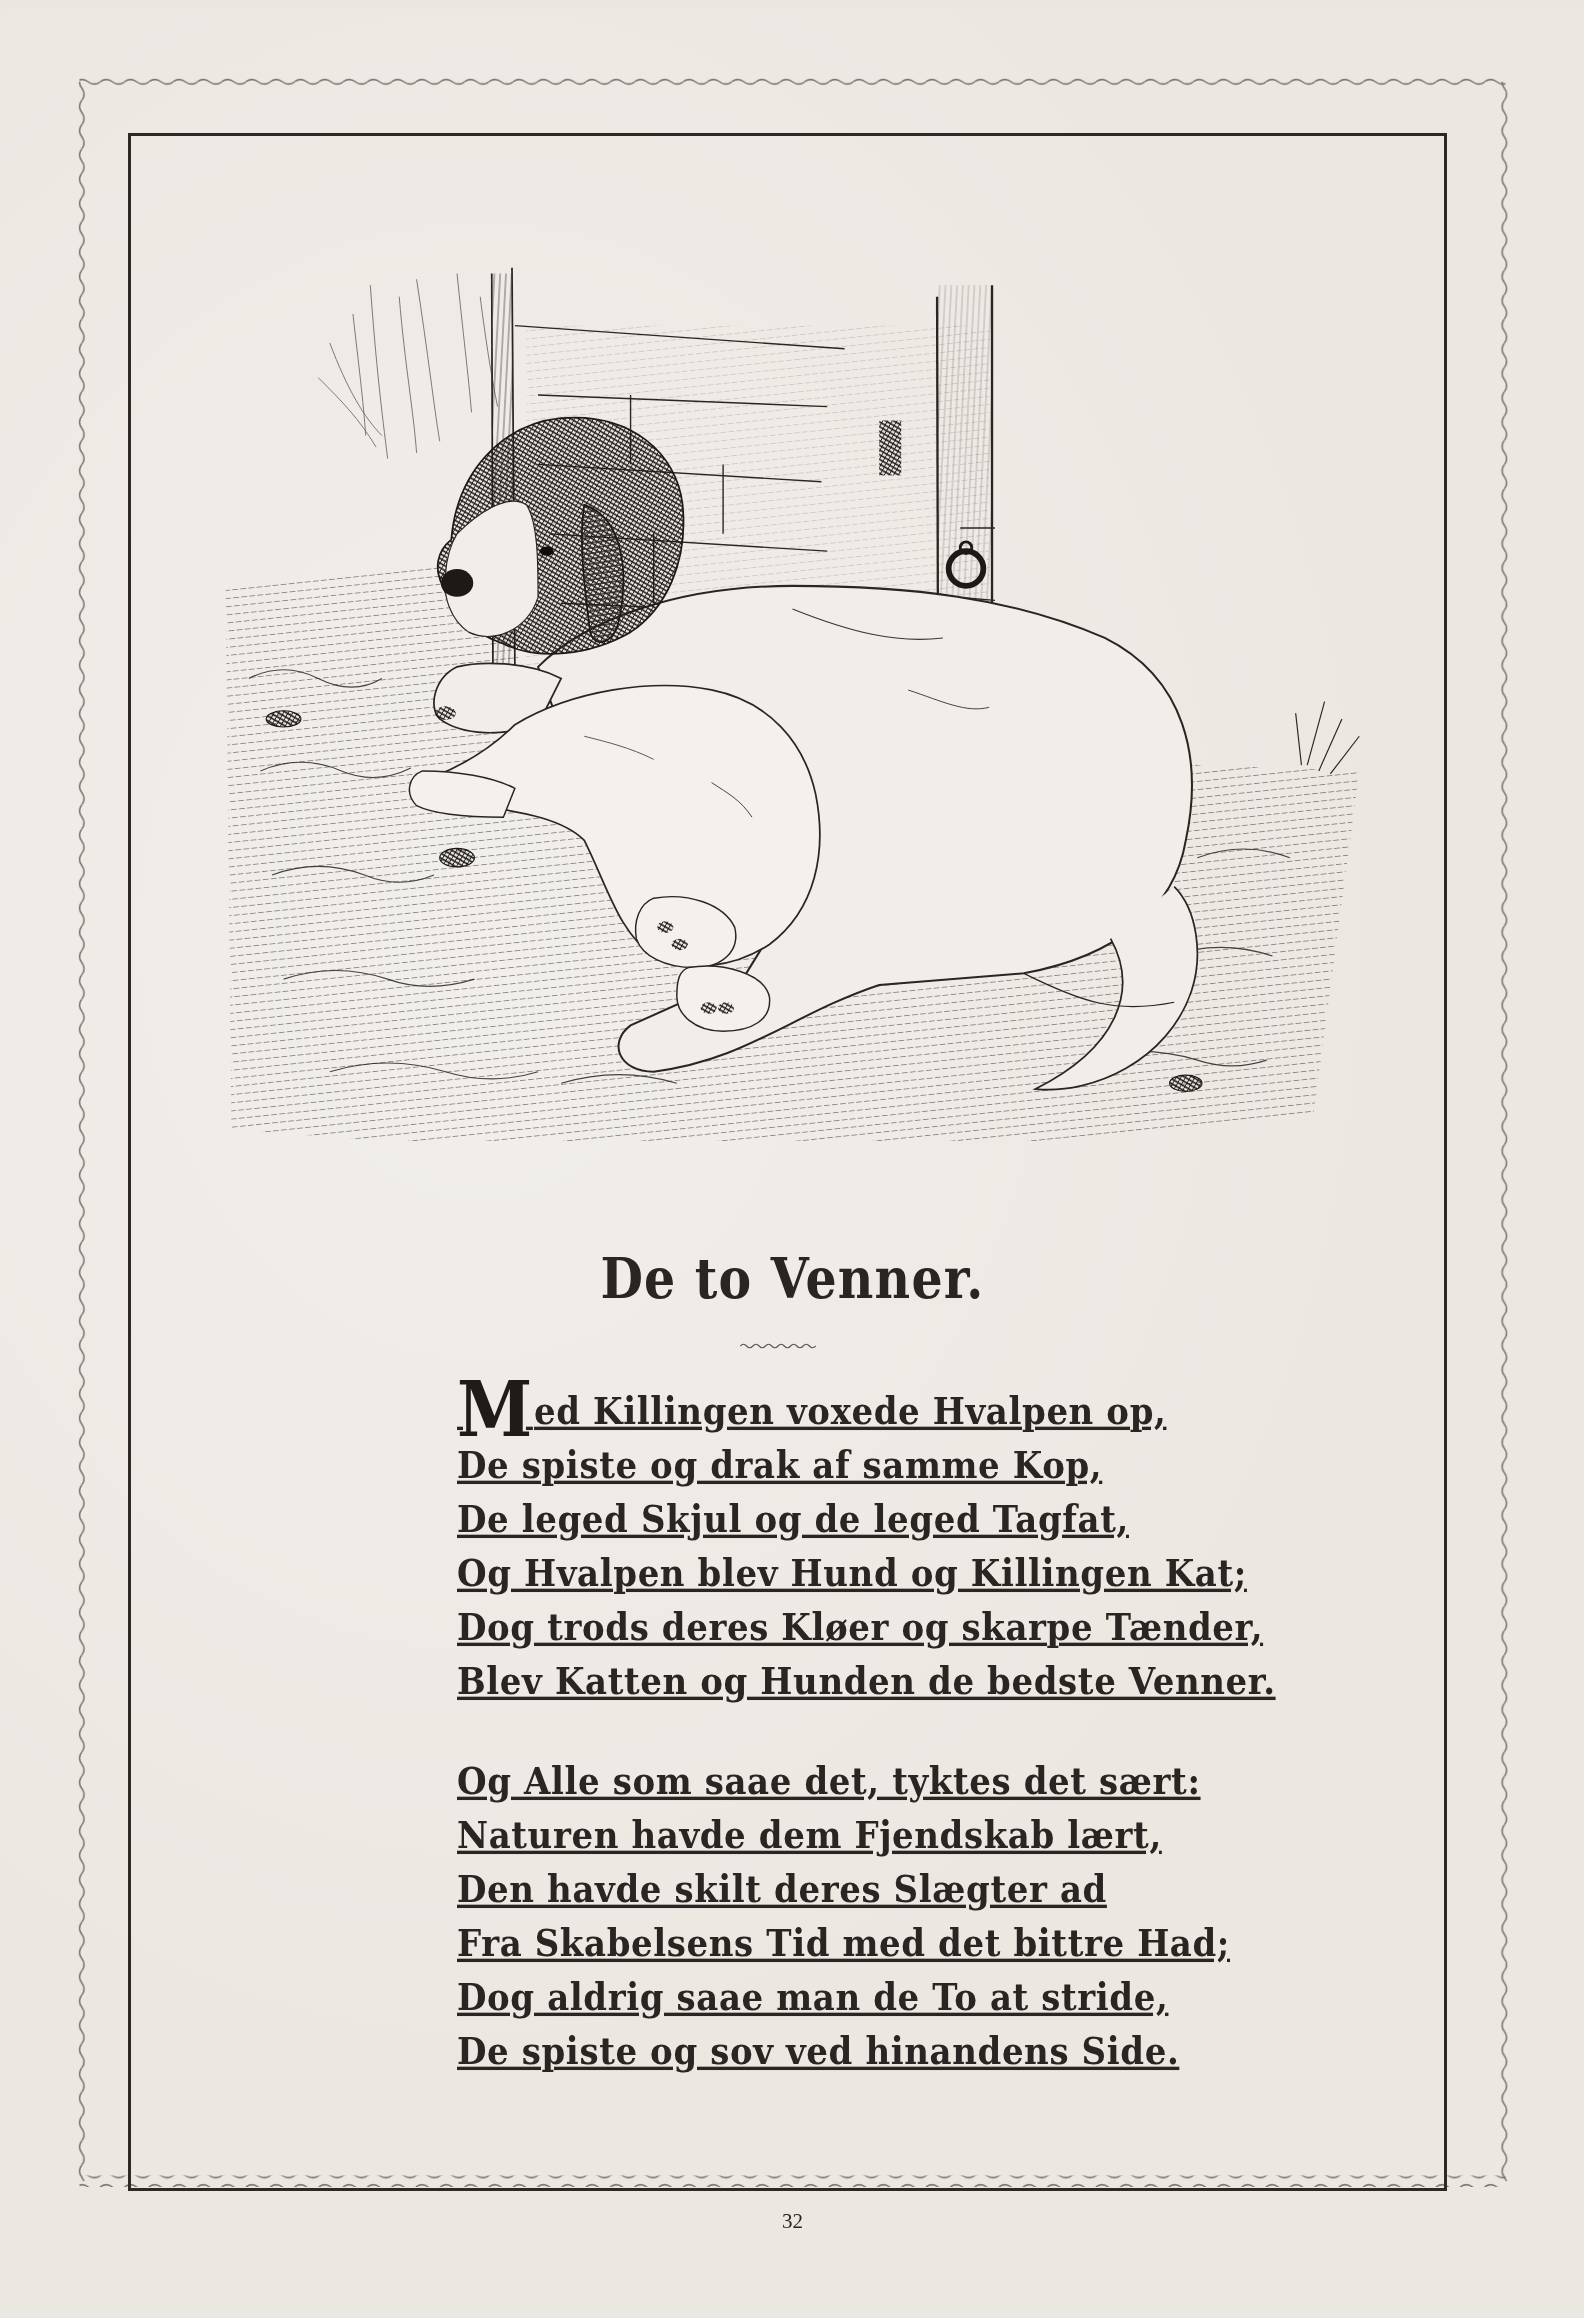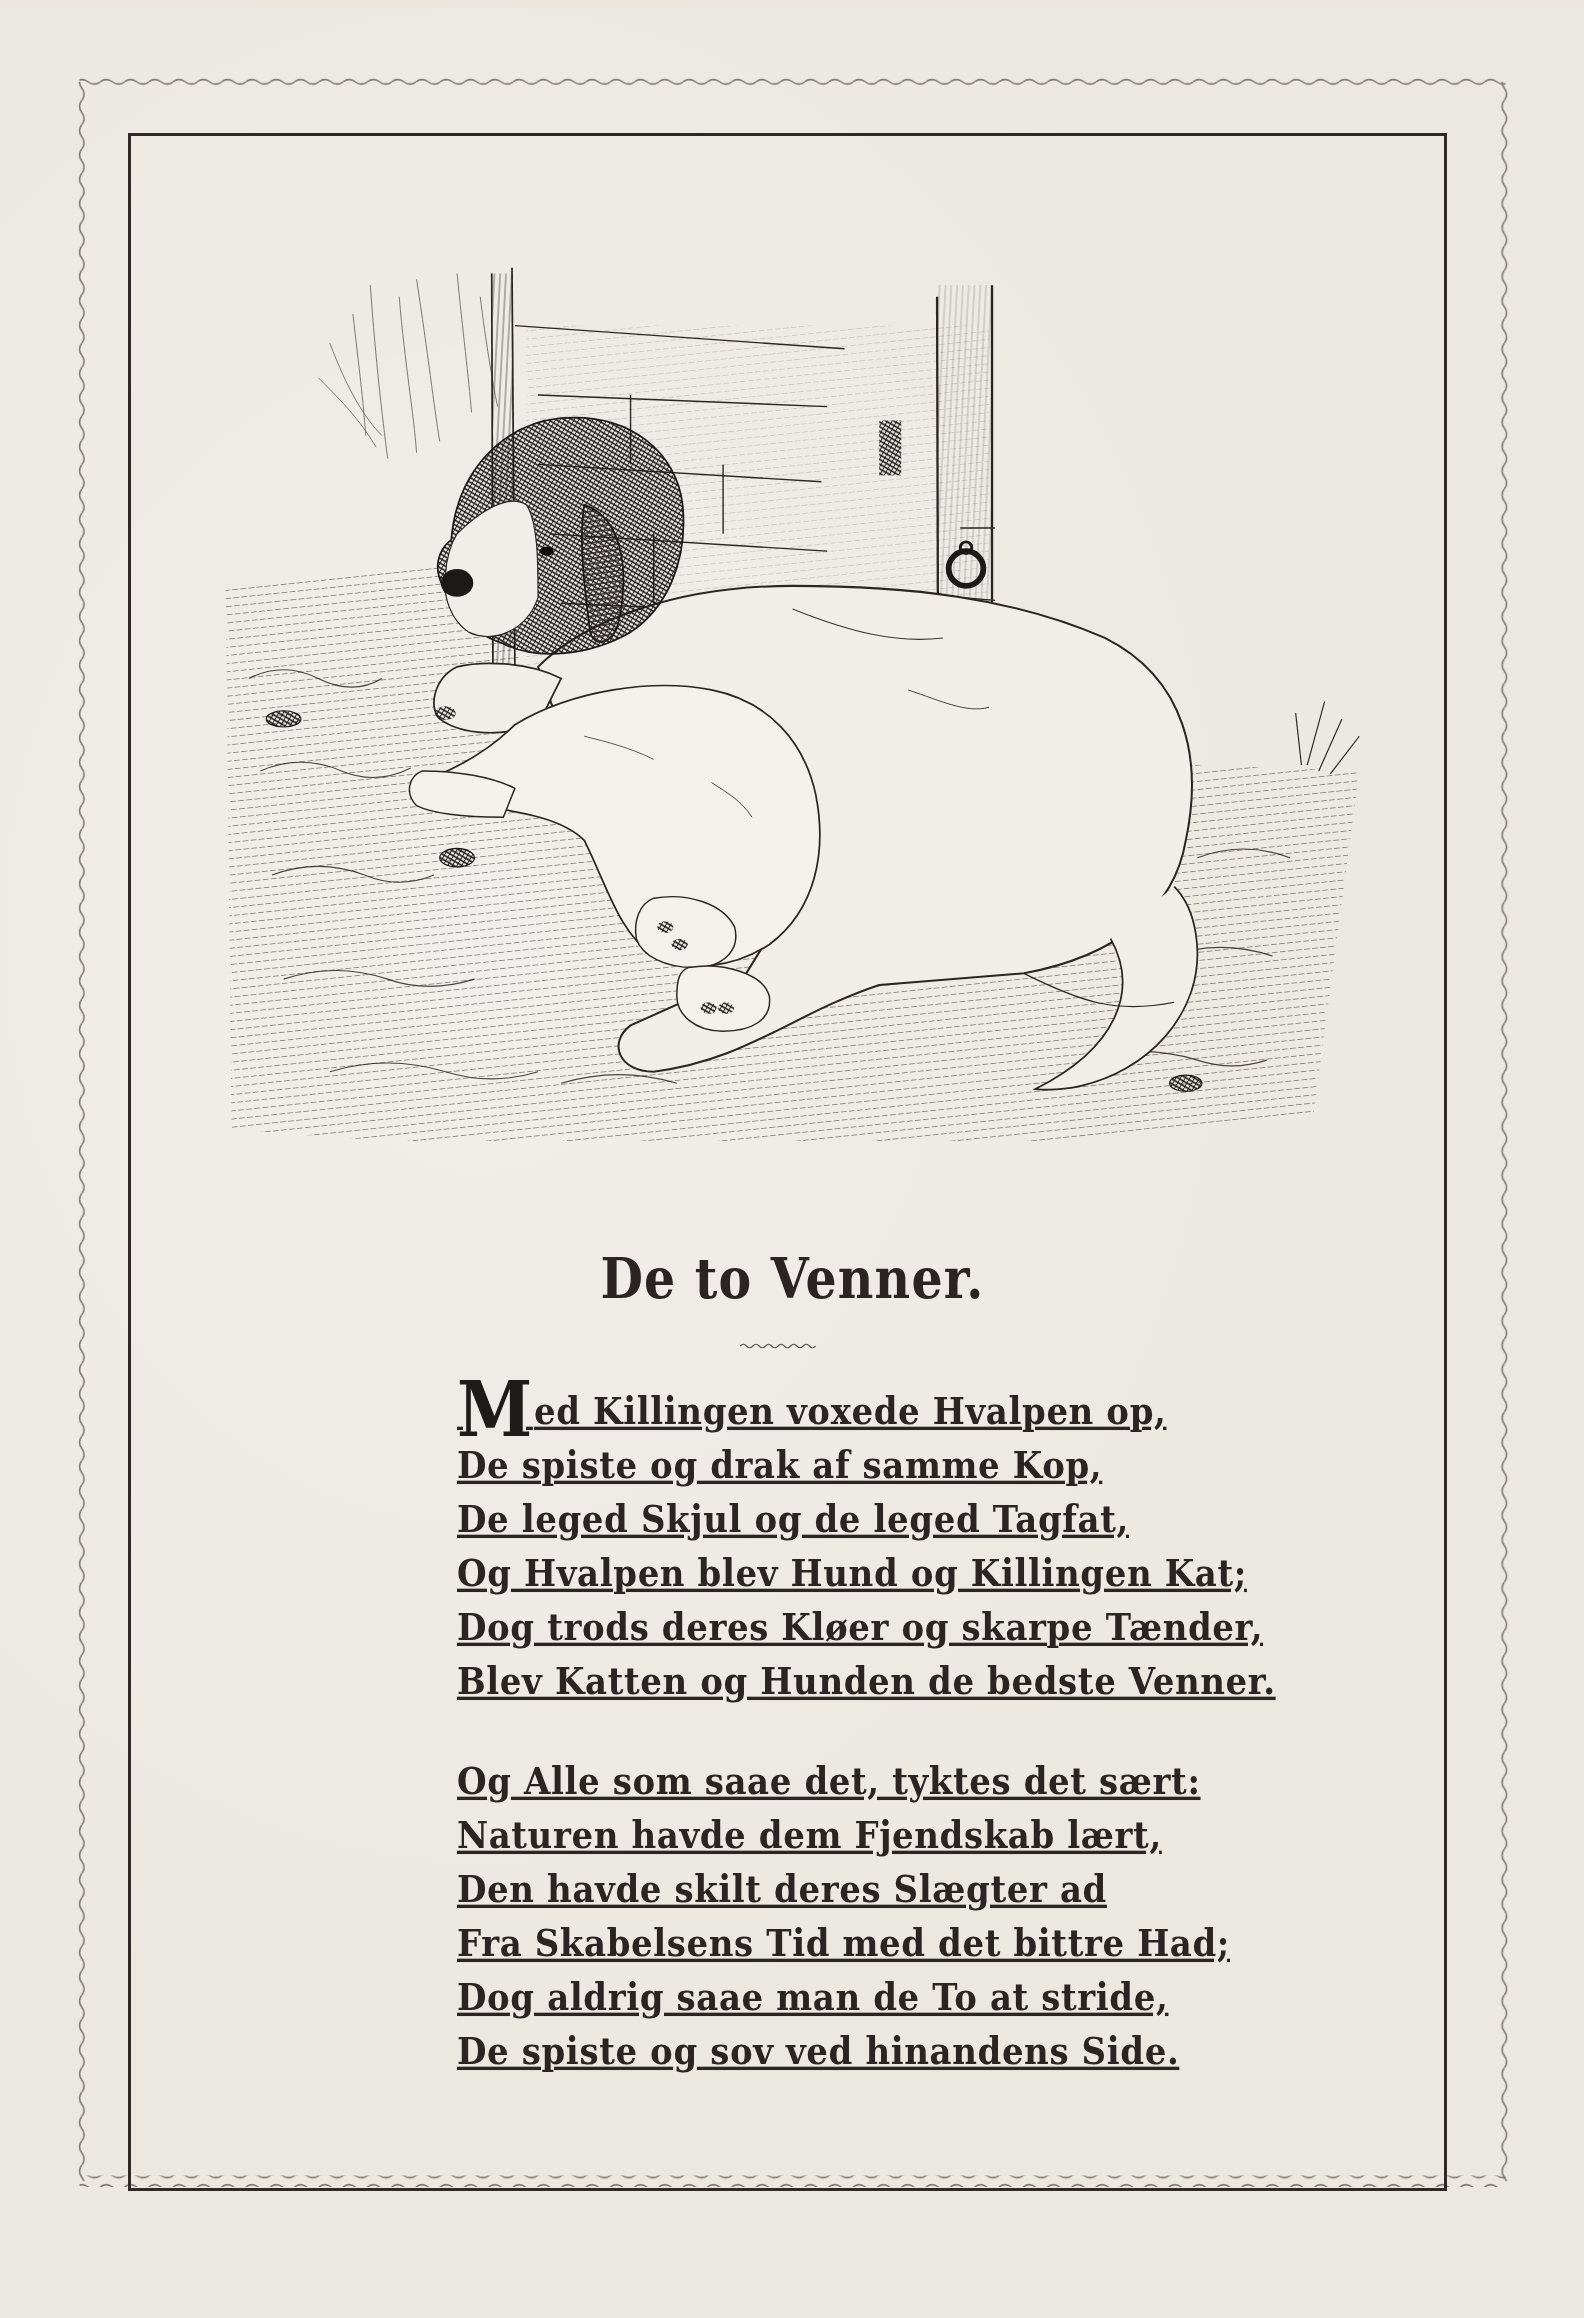--- a/index.html
+++ b/index.html
@@ -277,14 +277,15 @@
     <div class="stanza">
       <span class="verse">Og Alle som saae det, tyktes det sært:</span>
       <span class="verse">Naturen havde dem Fjendskab lært,</span>
       <span class="verse">Den havde skilt deres Slægter ad</span>
       <span class="verse">Fra Skabelsens Tid med det bittre Had;</span>
       <span class="verse">Dog aldrig saae man de To at stride,</span>
       <span class="verse">De spiste og sov ved hinandens Side.</span>
     </div>
   </div>
 
+  <div class="page-number">32</div>
 </div>
 
 
 </body></html>

